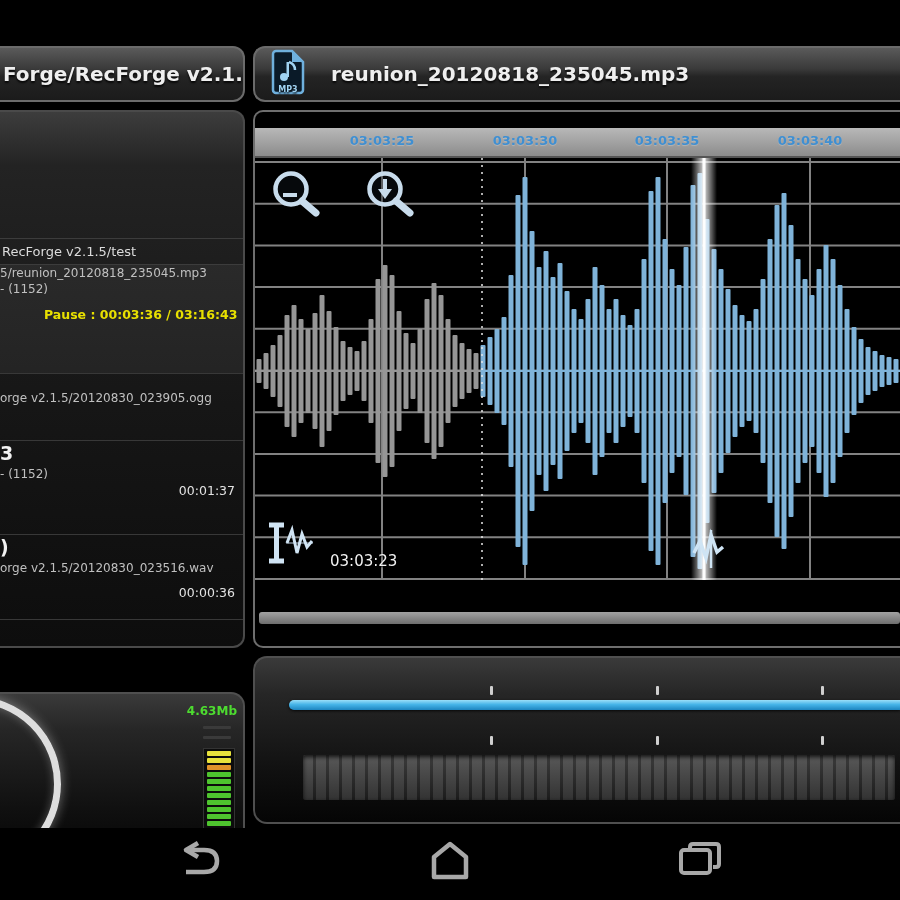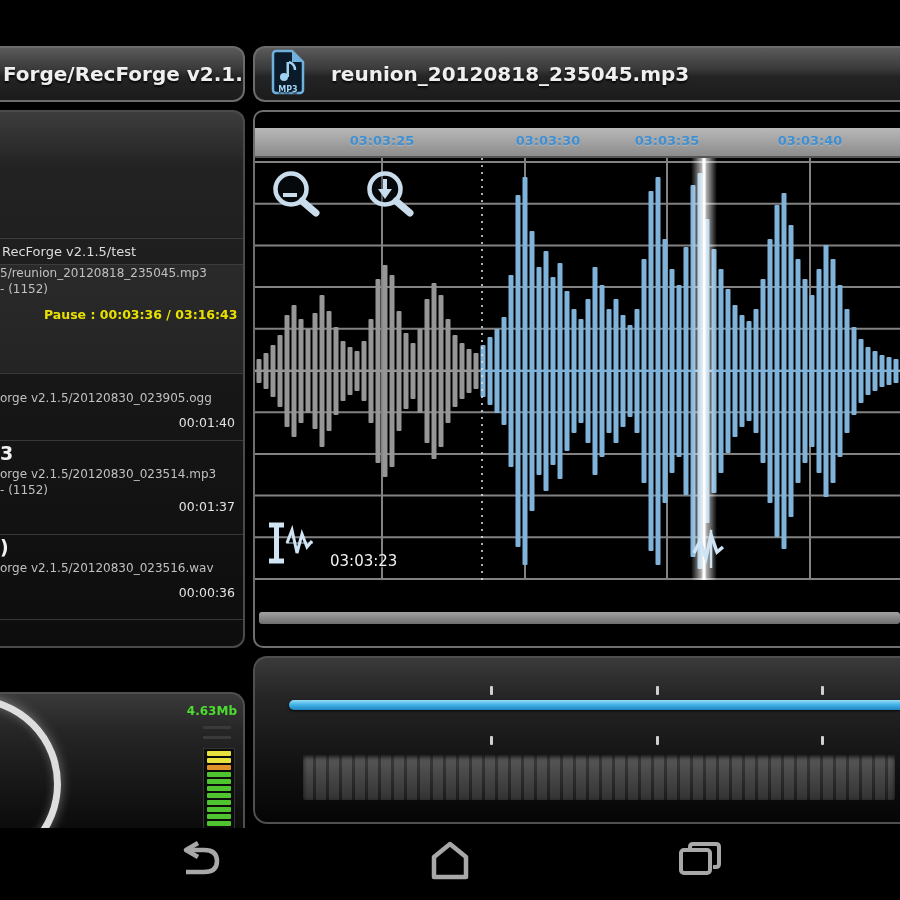--- a/index.html
+++ b/index.html
@@ -104,42 +104,40 @@
       <div class="path">5/reunion_20120818_235045.mp3</div>
       <div class="bitrate">- (1152)</div>
       <div class="spacer8"></div>
       <div class="status">Pause : 00:03:36 / 03:16:43</div>
     </div>
 
     <div class="entry" style="height:66px;">
       <div class="title" style="height:16px;"></div>
       <div class="path">orge v2.1.5/20120830_023905.ogg</div>
       <div class="spacer8"></div>
-      <div class="duration">00:01:40</div>
     </div>
 
     <div class="entry" style="height:93px;">
       <div class="title">3</div>
-      <div class="path">orge v2.1.5/20120830_023514.mp3</div>
       <div class="bitrate">- (1152)</div>
       <div class="duration">00:01:37</div>
     </div>
 
     <div class="entry" style="height:84px;">
       <div class="title">)</div>
       <div class="path">orge v2.1.5/20120830_023516.wav</div>
       <div class="spacer8"></div>
       <div class="duration">00:00:36</div>
     </div>
   </div>
 
   <div class="card wave-card">
     <div class="time-strip">
       <span class="time-label" style="left:127px;">03:03:25</span>
-      <span class="time-label" style="left:270px;margin-left:23px;">03:03:30</span>
+      <span class="time-label" style="left:270px;">03:03:30</span>
       <span class="time-label" style="left:412px;">03:03:35</span>
       <span class="time-label" style="left:555px;">03:03:40</span>
     </div>
 
     <svg id="wave-svg" width="645" height="422">
         <line x1="0" x2="645" y1="4" y2="4" stroke="#828282" stroke-width="2"></line>
         <line x1="0" x2="645" y1="45.7" y2="45.7" stroke="#828282" stroke-width="2"></line>
         <line x1="0" x2="645" y1="87.4" y2="87.4" stroke="#828282" stroke-width="2"></line>
         <line x1="0" x2="645" y1="129.10000000000002" y2="129.10000000000002" stroke="#828282" stroke-width="2"></line>
         <line x1="0" x2="645" y1="170.8" y2="170.8" stroke="#828282" stroke-width="2"></line>

